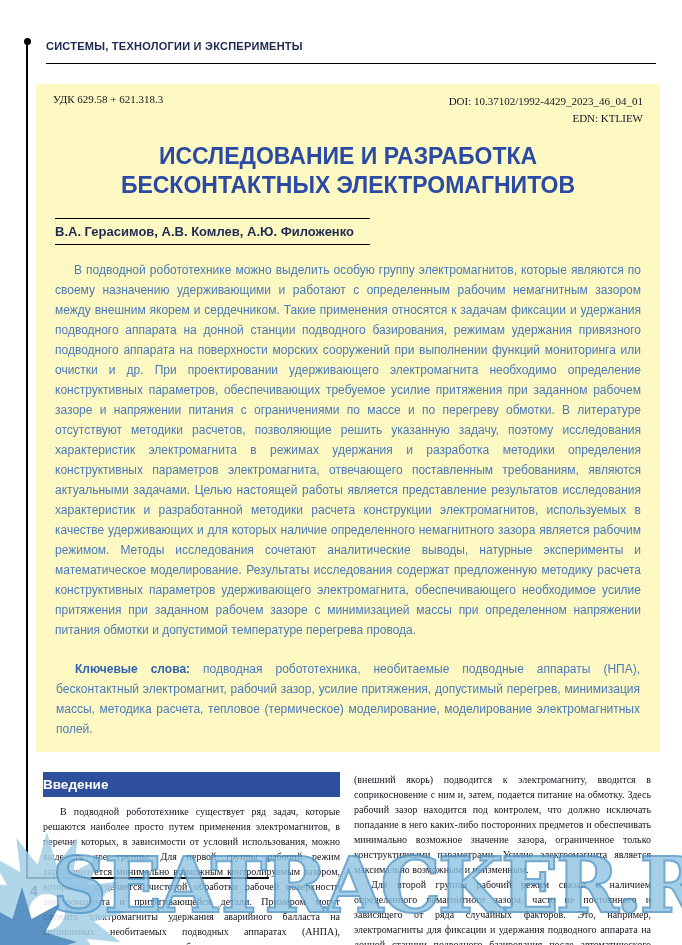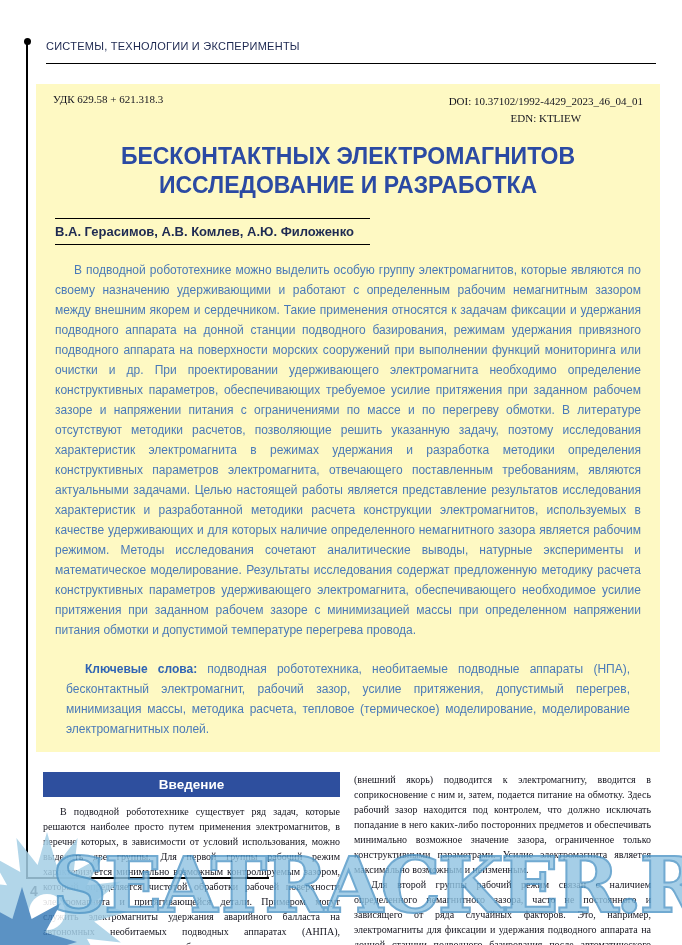--- a/index.html
+++ b/index.html
@@ -2,48 +2,48 @@
 <html lang="ru"><head>
 <meta charset="utf-8">
 <style>
   html,body{margin:0;padding:0;background:#ffffff;}
   .page{position:relative;width:682px;height:945px;background:#ffffff;overflow:hidden;
         font-family:"Liberation Sans",sans-serif;}
 
   
   .runhead{position:relative;margin:36px 26px 0 46px;border-bottom:1.6px solid #000;
            padding-bottom:9px;}
-  .runhead-text{font-size:11px;font-weight:normal;letter-spacing:.25px;color:#1c2750;margin-top:12px;}
+  .runhead-text{font-size:11px;font-weight:bold;letter-spacing:.25px;color:#1c2750;margin-top:12px;}
   .bullet{position:absolute;left:-22px;top:2px;width:7px;height:7px;border-radius:50%;
           background:#000;}
 
   
   .rule-v{position:absolute;left:26px;top:44px;width:1.6px;height:835px;background:#000;}
   .rule-h{position:absolute;left:26px;top:877px;width:243px;height:1.6px;background:#000;}
 
   
   .bluebox{margin:20px 22px 0 36px;background:#fef9c3;padding:9px 17px 13px 17px;box-sizing:border-box;}
   .metarow{display:flex;justify-content:space-between;align-items:flex-start;
            font-family:"Liberation Serif",serif;font-size:11px;color:#15151f;}
-  .doiblock{text-align:center;line-height:1.55;}
+  .doiblock{text-align:right;line-height:1.55;}
   .title{margin-top:15px;text-align:center;color:#2b4aa3;font-weight:bold;font-size:23px;
          line-height:1.27;}
   .authors{display:inline-block;margin:17px 0 0 2px;padding:5px 16px 5px 0;
            border-top:1.4px solid #000;border-bottom:1.4px solid #000;
            font-size:13px;font-weight:bold;color:#1e2a52;}
   .abstract{margin:15px 2px 8px;color:#4a7ab8;font-size:12px;line-height:20px;
             text-align:justify;text-indent:19px;hyphens:auto;}
-  .keywords{margin:19px 13px 0;color:#4a7ab8;font-size:12px;line-height:20px;
+  .keywords{margin:19px 3px 0;color:#4a7ab8;font-size:12px;line-height:20px;
             text-align:justify;text-indent:19px;hyphens:auto;}
   .kw-label{color:#2f64b4;font-weight:bold;}
 
   
   .columns{display:flex;gap:14px;margin:20px 31px 0 43px;height:251px;overflow:hidden;}
   .col{flex:1;min-width:0;}
-  .section-bar{background:#2e4f9e;color:#ffffff;text-align:center;font-weight:bold;
+  .section-bar{background:#2e4f9e;color:#ffffff;text-align:left;font-weight:bold;
                font-size:13.5px;padding:5px 0;}
   .bodytext{font-family:"Liberation Serif",serif;font-size:10px;line-height:15px;
             color:#14141e;text-align:justify;margin:0;hyphens:auto;}
   .mt{margin-top:7px;}
   .indent{text-indent:17px;}
 
   
   .footer{position:absolute;left:30px;top:883px;display:flex;align-items:baseline;gap:25px;z-index:2;}
   .pagenum{font-weight:bold;font-size:14px;color:#14141e;}
   .journal{font-size:9.5px;font-weight:bold;letter-spacing:.7px;color:#1e2a52;}
@@ -71,22 +71,22 @@
   <div class="bluebox">
     <div class="metarow">
       <span>УДК 629.58 + 621.318.3</span>
       <span class="doiblock">
         <span>DOI: 10.37102/1992-4429_2023_46_04_01</span><br>
         <span>EDN: KTLIEW</span>
       </span>
     </div>
 
     <div class="title">
+      <div>ИССЛЕДОВАНИЕ И РАЗРАБОТКА</div>
       <div>БЕСКОНТАКТНЫХ ЭЛЕКТРОМАГНИТОВ</div>
-      <div>ИССЛЕДОВАНИЕ И РАЗРАБОТКА</div>
     </div>
 
     <div>
       <span class="authors">В.А. Герасимов, А.В. Комлев, А.Ю. Филоженко</span>
     </div>
 
     <p class="abstract">В подводной робототехнике можно выделить особую группу электромагнитов, которые являются по своему назначению удерживающими и работают с определенным рабочим немагнитным зазором между внешним якорем и сердечником. Такие применения относятся к задачам фиксации и удержания подводного аппарата на донной станции подводного базирования, режимам удержания привязного подводного аппарата на поверхности морских сооружений при выполнении функций мониторинга или очистки и др. При проектировании удерживающего электромагнита необходимо определение конструктивных параметров, обеспечивающих требуемое усилие притяжения при заданном рабочем зазоре и напряжении питания с ограничениями по массе и по перегреву обмотки. В литературе отсутствуют методики расчетов, позволяющие решить указанную задачу, поэтому исследования характеристик электромагнита в режимах удержания и разработка методики определения конструктивных параметров электромагнита, отвечающего поставленным требованиям, являются актуальными задачами. Целью настоящей работы является представление результатов исследования характеристик и разработанной методики расчета конструкции электромагнитов, используемых в качестве удерживающих и для которых наличие определенного немагнитного зазора является рабочим режимом. Методы исследования сочетают аналитические выводы, натурные эксперименты и математическое моделирование. Результаты исследования содержат предложенную методику расчета конструктивных параметров удерживающего электромагнита, обеспечивающего необходимое усилие притяжения при заданном рабочем зазоре с минимизацией массы при определенном напряжении питания обмотки и допустимой температуре перегрева провода.</p>
 
     <p class="keywords"><span class="kw-label">Ключевые слова:</span><span> подводная робототехника, необитаемые подводные аппараты (НПА), бесконтактный электромагнит, рабочий зазор, усилие притяжения, допустимый перегрев, минимизация массы, методика расчета, тепловое (термическое) моделирование, моделирование электромагнитных полей.</span></p>
   </div>

